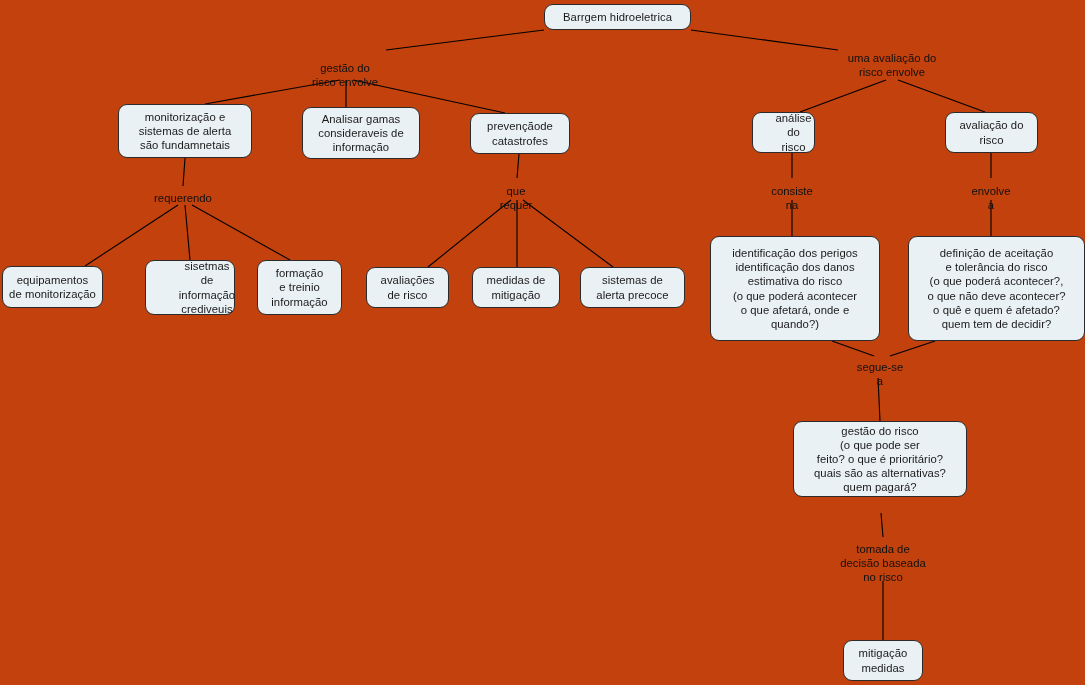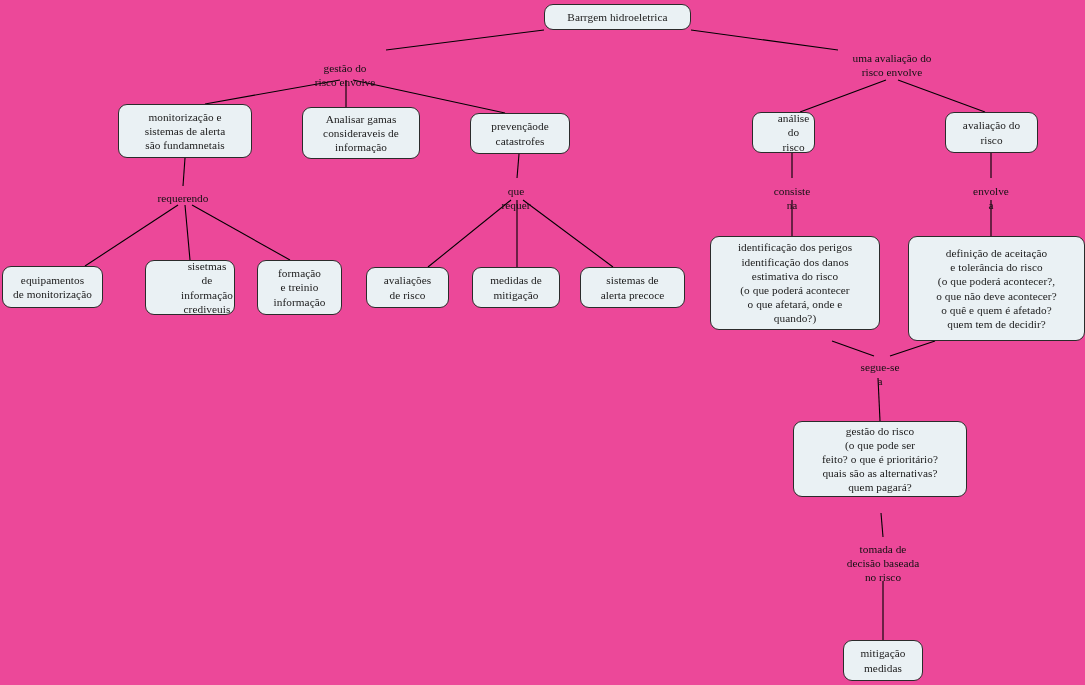--- a/index.html
+++ b/index.html
@@ -5,22 +5,22 @@
 <style>
   html, body {
     margin: 0;
     padding: 0;
     background: #ffffff;
   }
   #canvas {
     position: relative;
     width: 1085px;
     height: 685px;
-    background: #ec4899;
-    font-family: Liberation Serif, serif;
+    background: #c2410c;
+    font-family: Liberation Sans, sans-serif;
     overflow: hidden;
   }
   #edge-layer {
     position: absolute;
     left: 0;
     top: 0;
     width: 1085px;
     height: 685px;
     pointer-events: none;
   }
@@ -108,21 +108,21 @@
 crediveuis</div>
       <div class="node" style="left: 257px; top: 260px; width: 85px; height: 55px;">formação
 e treinio
 informação</div>
       <div class="node" style="left: 366px; top: 267px; width: 83px; height: 41px;">avaliações
 de risco</div>
       <div class="node" style="left: 472px; top: 267px; width: 88px; height: 41px;">medidas de
 mitigação</div>
       <div class="node" style="left: 580px; top: 267px; width: 105px; height: 41px;">sistemas de
 alerta precoce</div>
-      <div class="node" style="left: 710px; top: 236px; width: 170px; height: 94px;">identificação dos perigos
+      <div class="node" style="left: 710px; top: 236px; width: 170px; height: 105px;">identificação dos perigos
 identificação dos danos
 estimativa do risco
 (o que poderá acontecer
 o que afetará, onde e
 quando?)</div>
       <div class="node" style="left: 908px; top: 236px; width: 177px; height: 105px;">definição de aceitação
 e tolerância do risco
 (o que poderá acontecer?,
 o que não deve acontecer?
 o quê e quem é afetado?

